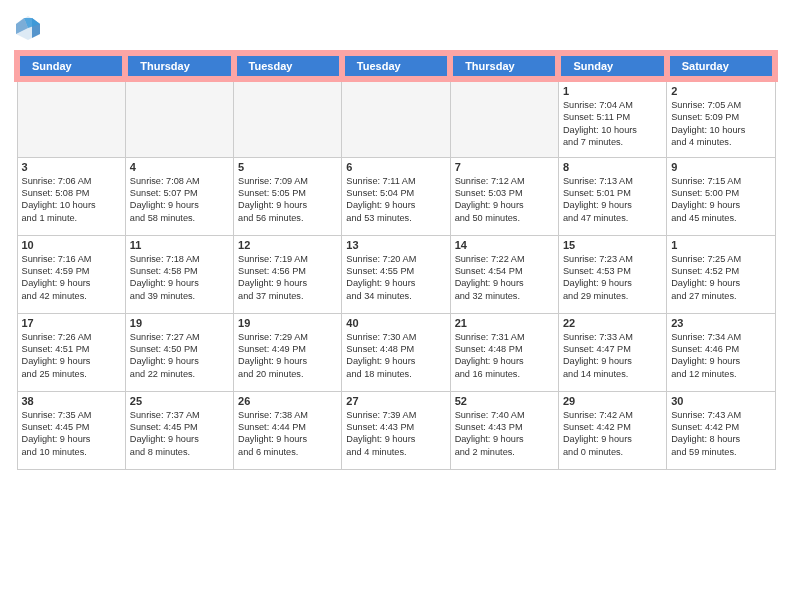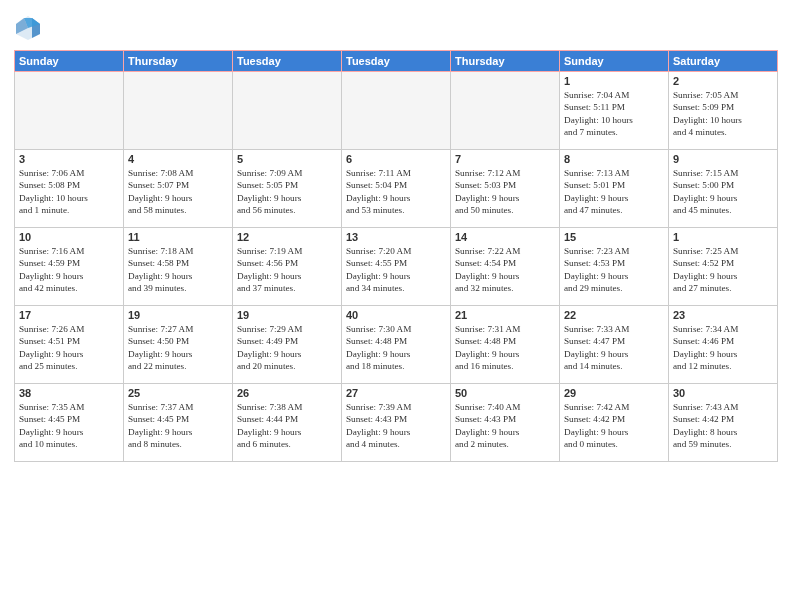--- a/index.html
+++ b/index.html
@@ -54,23 +54,23 @@
     table {
       width: 100%;
       border-collapse: collapse;
       table-layout: fixed;
     }
     th {
       background-color: #3a7fd5;
       color: #fff;
       font-size: 11px;
       font-weight: bold;
-      padding: 4px 4px;
+      padding: 4px 12px;
       text-align: left;
-      border: 1px solid #fca5a5;
+      border: 6px solid #fca5a5;
     }
     td {
       border: 1px solid #ccc;
       vertical-align: top;
       padding: 3px 4px;
       font-size: 9.2px;
       color: #333;
       height: 78px;
       background: #fff;
     }
@@ -78,21 +78,20 @@
       background: #f5f5f5;
     }
     .day-num {
       font-size: 11px;
       font-weight: bold;
       display: block;
       margin-bottom: 2px;
     }
     .day-info {
       line-height: 1.35;
-      font-family: Liberation Serif, serif;
     }
   </style>
 </head>
 <body>
 
 <div class="container">
   <div class="header">
     <div class="logo">
       <svg class="logo-icon" viewBox="0 0 28 28">
         <polygon points="14,2 26,10 26,20 14,26 2,20 2,10" fill="#1a6fba" opacity="0.15"></polygon>
@@ -240,21 +239,21 @@
           </td>
           <td>
             <span class="day-num">26</span>
             <div class="day-info">Sunrise: 7:38 AM<br>Sunset: 4:44 PM<br>Daylight: 9 hours<br>and 6 minutes.</div>
           </td>
           <td>
             <span class="day-num">27</span>
             <div class="day-info">Sunrise: 7:39 AM<br>Sunset: 4:43 PM<br>Daylight: 9 hours<br>and 4 minutes.</div>
           </td>
           <td>
-            <span class="day-num">50</span>
+            <span class="day-num">52</span>
             <div class="day-info">Sunrise: 7:40 AM<br>Sunset: 4:43 PM<br>Daylight: 9 hours<br>and 2 minutes.</div>
           </td>
           <td>
             <span class="day-num">29</span>
             <div class="day-info">Sunrise: 7:42 AM<br>Sunset: 4:42 PM<br>Daylight: 9 hours<br>and 0 minutes.</div>
           </td>
           <td>
             <span class="day-num">30</span>
             <div class="day-info">Sunrise: 7:43 AM<br>Sunset: 4:42 PM<br>Daylight: 8 hours<br>and 59 minutes.</div>
           </td>

